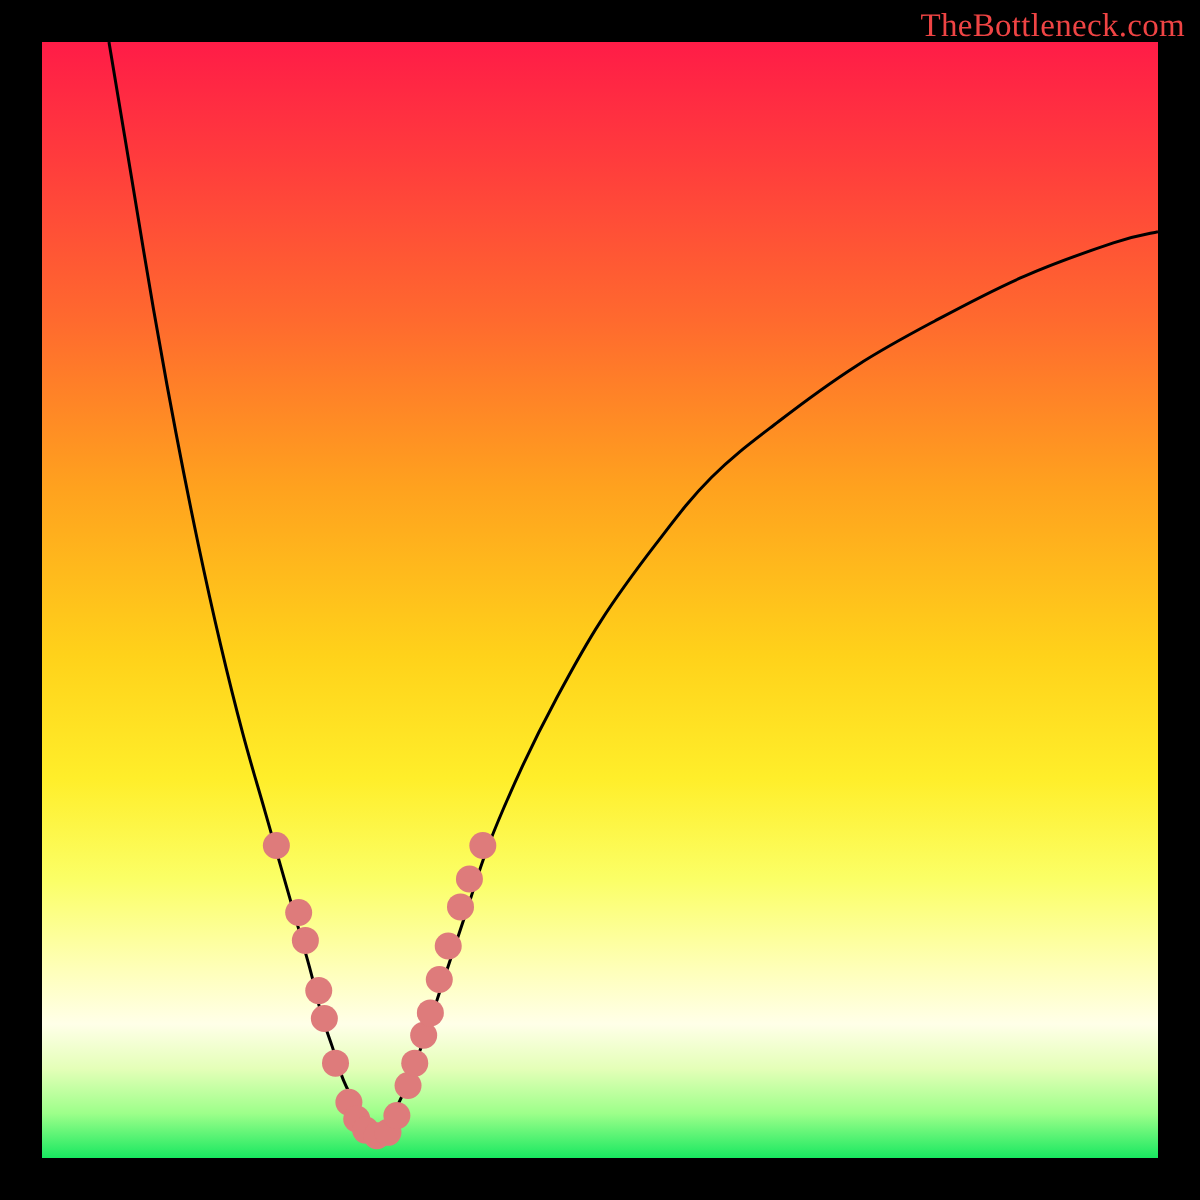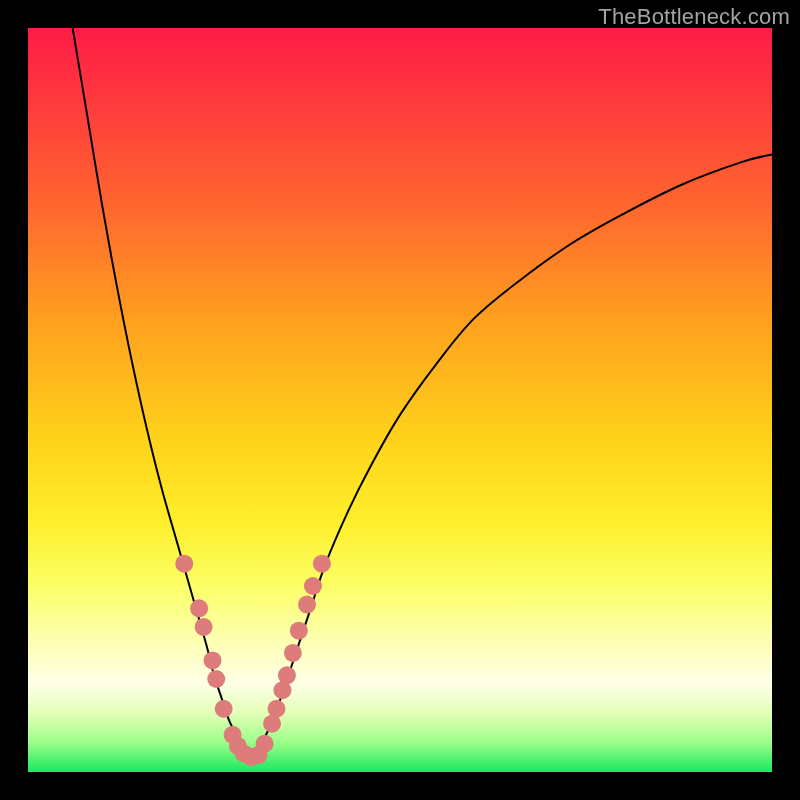--- a/index.html
+++ b/index.html
@@ -30,26 +30,27 @@
       #ffffe8 88%,
       #e4ffb8 92%,
       #9dff8a 96%,
       #18e860 100%
     );
   }
   .watermark {
     position: absolute;
     top: 4px;
     right: 10px;
-    color: #a3a3a3;
+    color: #ef4444;
     font-size: 22px;
     letter-spacing: 0.2px;
     font-weight: 500;
     z-index: 5;
     user-select: none;
+    font-family: Liberation Serif, serif;
   }
   svg.curves {
     position: absolute;
     left: 0;
     top: 0;
     width: 744px;
     height: 744px;
   }
   .curve-path {
     fill: none;

